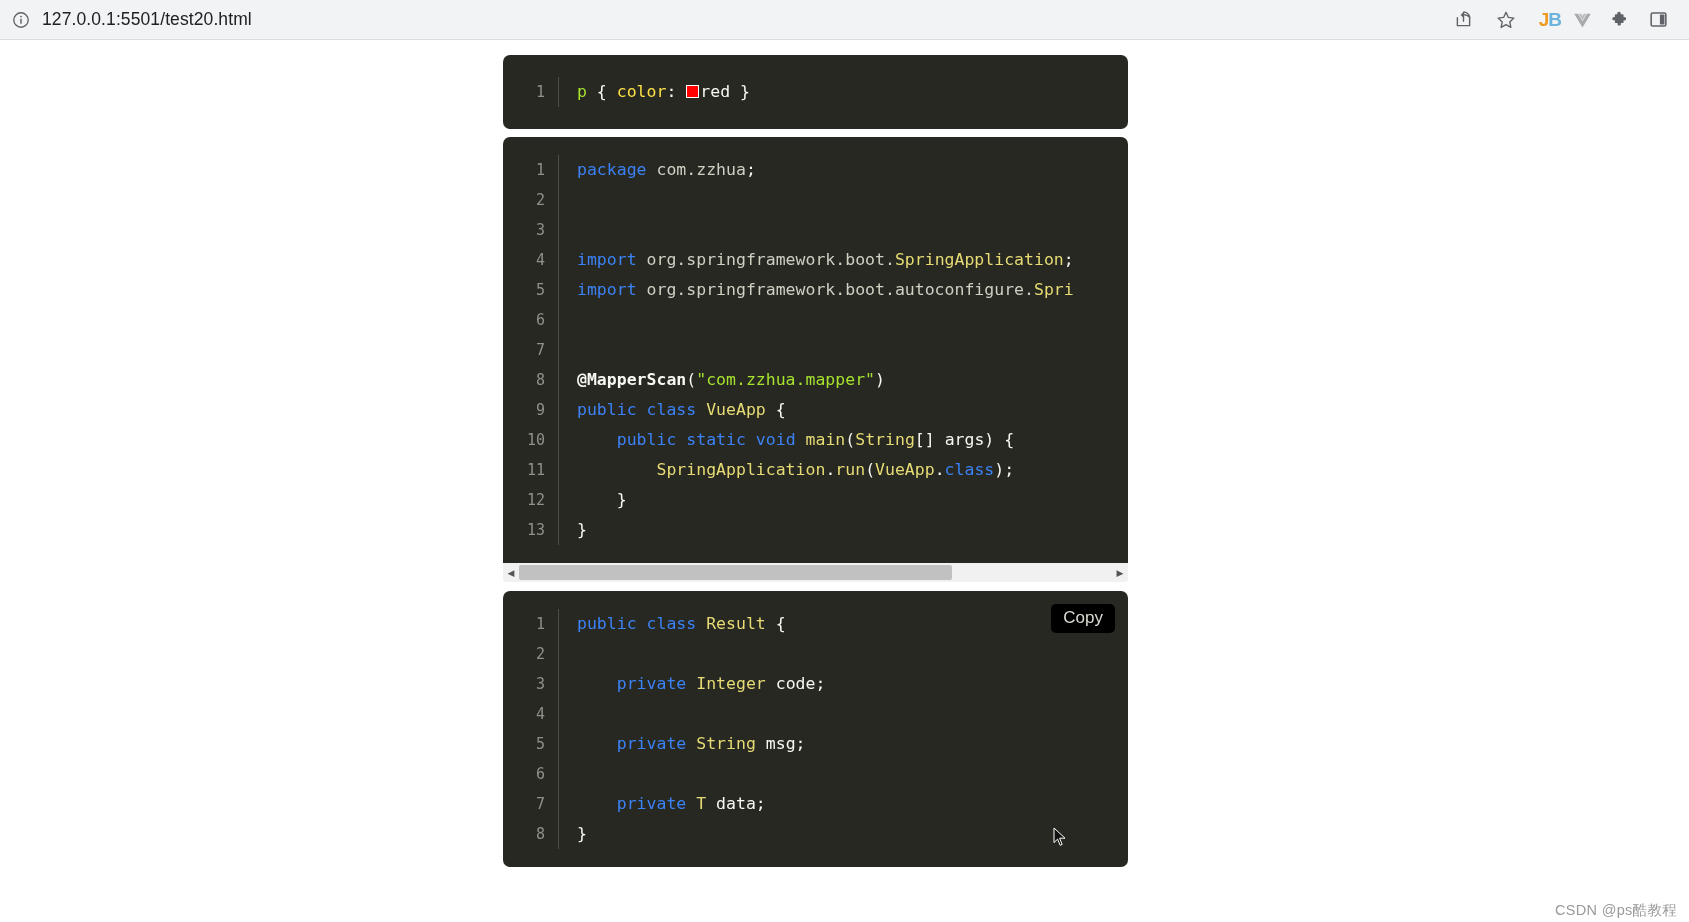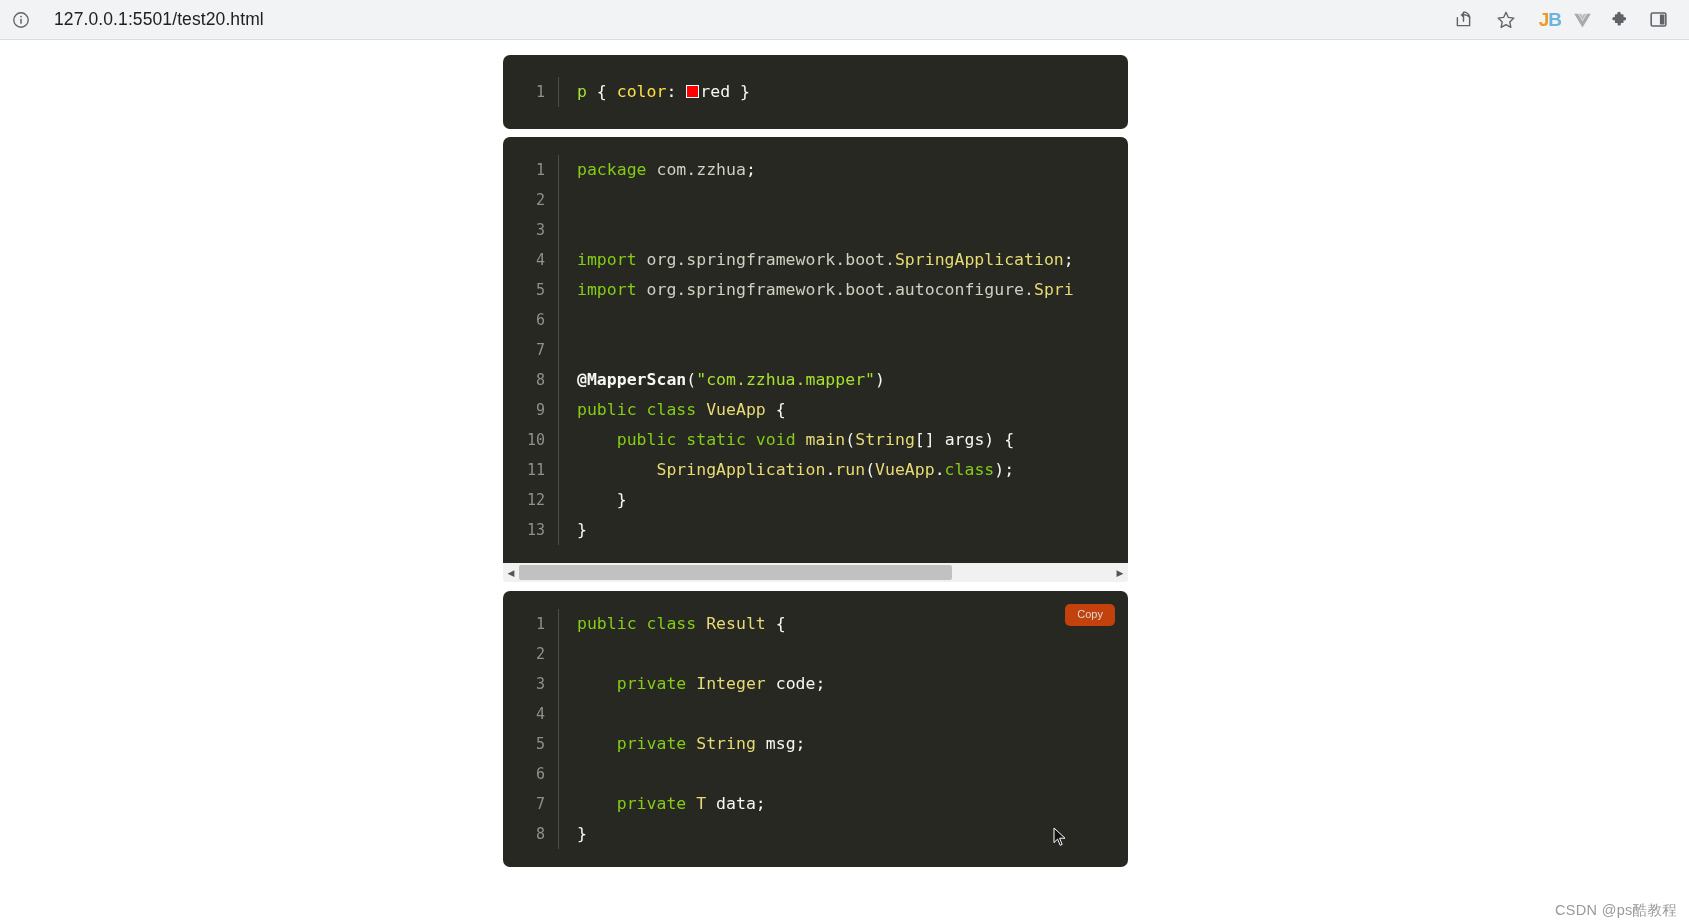--- a/index.html
+++ b/index.html
@@ -16,21 +16,21 @@
     position: absolute; top: 0; left: 0;
     width: 1689px; height: 40px;
     background: #f1f3f4;
     display: flex; align-items: center;
     border-bottom: 1px solid #dadce0;
   }
   #omnibox {
     flex: 1 1 auto;
     height: 40px;
     display: flex; align-items: center;
-    gap: 24px;
+    gap: 12px;
     padding-left: 12px;
   }
   .info-icon {
     width: 18px; height: 18px;
     flex: 0 0 auto;
     display: block;
   }
   #url-text {
     font-family: "Liberation Sans", sans-serif;
     font-size: 17.5px;
@@ -116,21 +116,21 @@
     border-right: 1px solid #4c4d47;
     height: 30px;
   }
   .code-text {
     padding-left: 18px;
     color: #f8f8f2;
     white-space: pre;
   }
 
   
-  .t-key   { color: #84cc16; }      
+  .t-key   { color: #3b82f6; }      
   .t-type  { color: #e6db74; }      
   .t-plain { color: #cfcfc2; }      
   .t-str   { color: #a6e22e; }      
   .t-ann   { color: #f8f8f2; font-weight: bold; } 
   .t-white { color: #f8f8f2; }
   .t-punc  { color: #f8f8f2; }
   .t-sel   { color: #a6e22e; }      
   .t-prop  { color: #fde047; }      
 
   .swatch {
@@ -164,24 +164,24 @@
   .hscroll-thumb {
     position: absolute; left: 0; top: 2px;
     height: 15px; width: 73%;
     background: #c1c1c1;
     border-radius: 2px;
   }
 
   .copy-button {
     position: absolute;
     top: 13px; right: 13px;
-    background: #c2410c;
+    background: #000000;
     color: #dcdcd4;
     font-family: "Liberation Sans", sans-serif;
-    font-size: 11px;
+    font-size: 17px;
     padding: 4px 12px 5px 12px;
     border-radius: 5px;
     line-height: 1.15;
     z-index: 3;
   }
 
   
   #mouse-cursor {
     position: absolute;
     left: 1053px; top: 786px;

